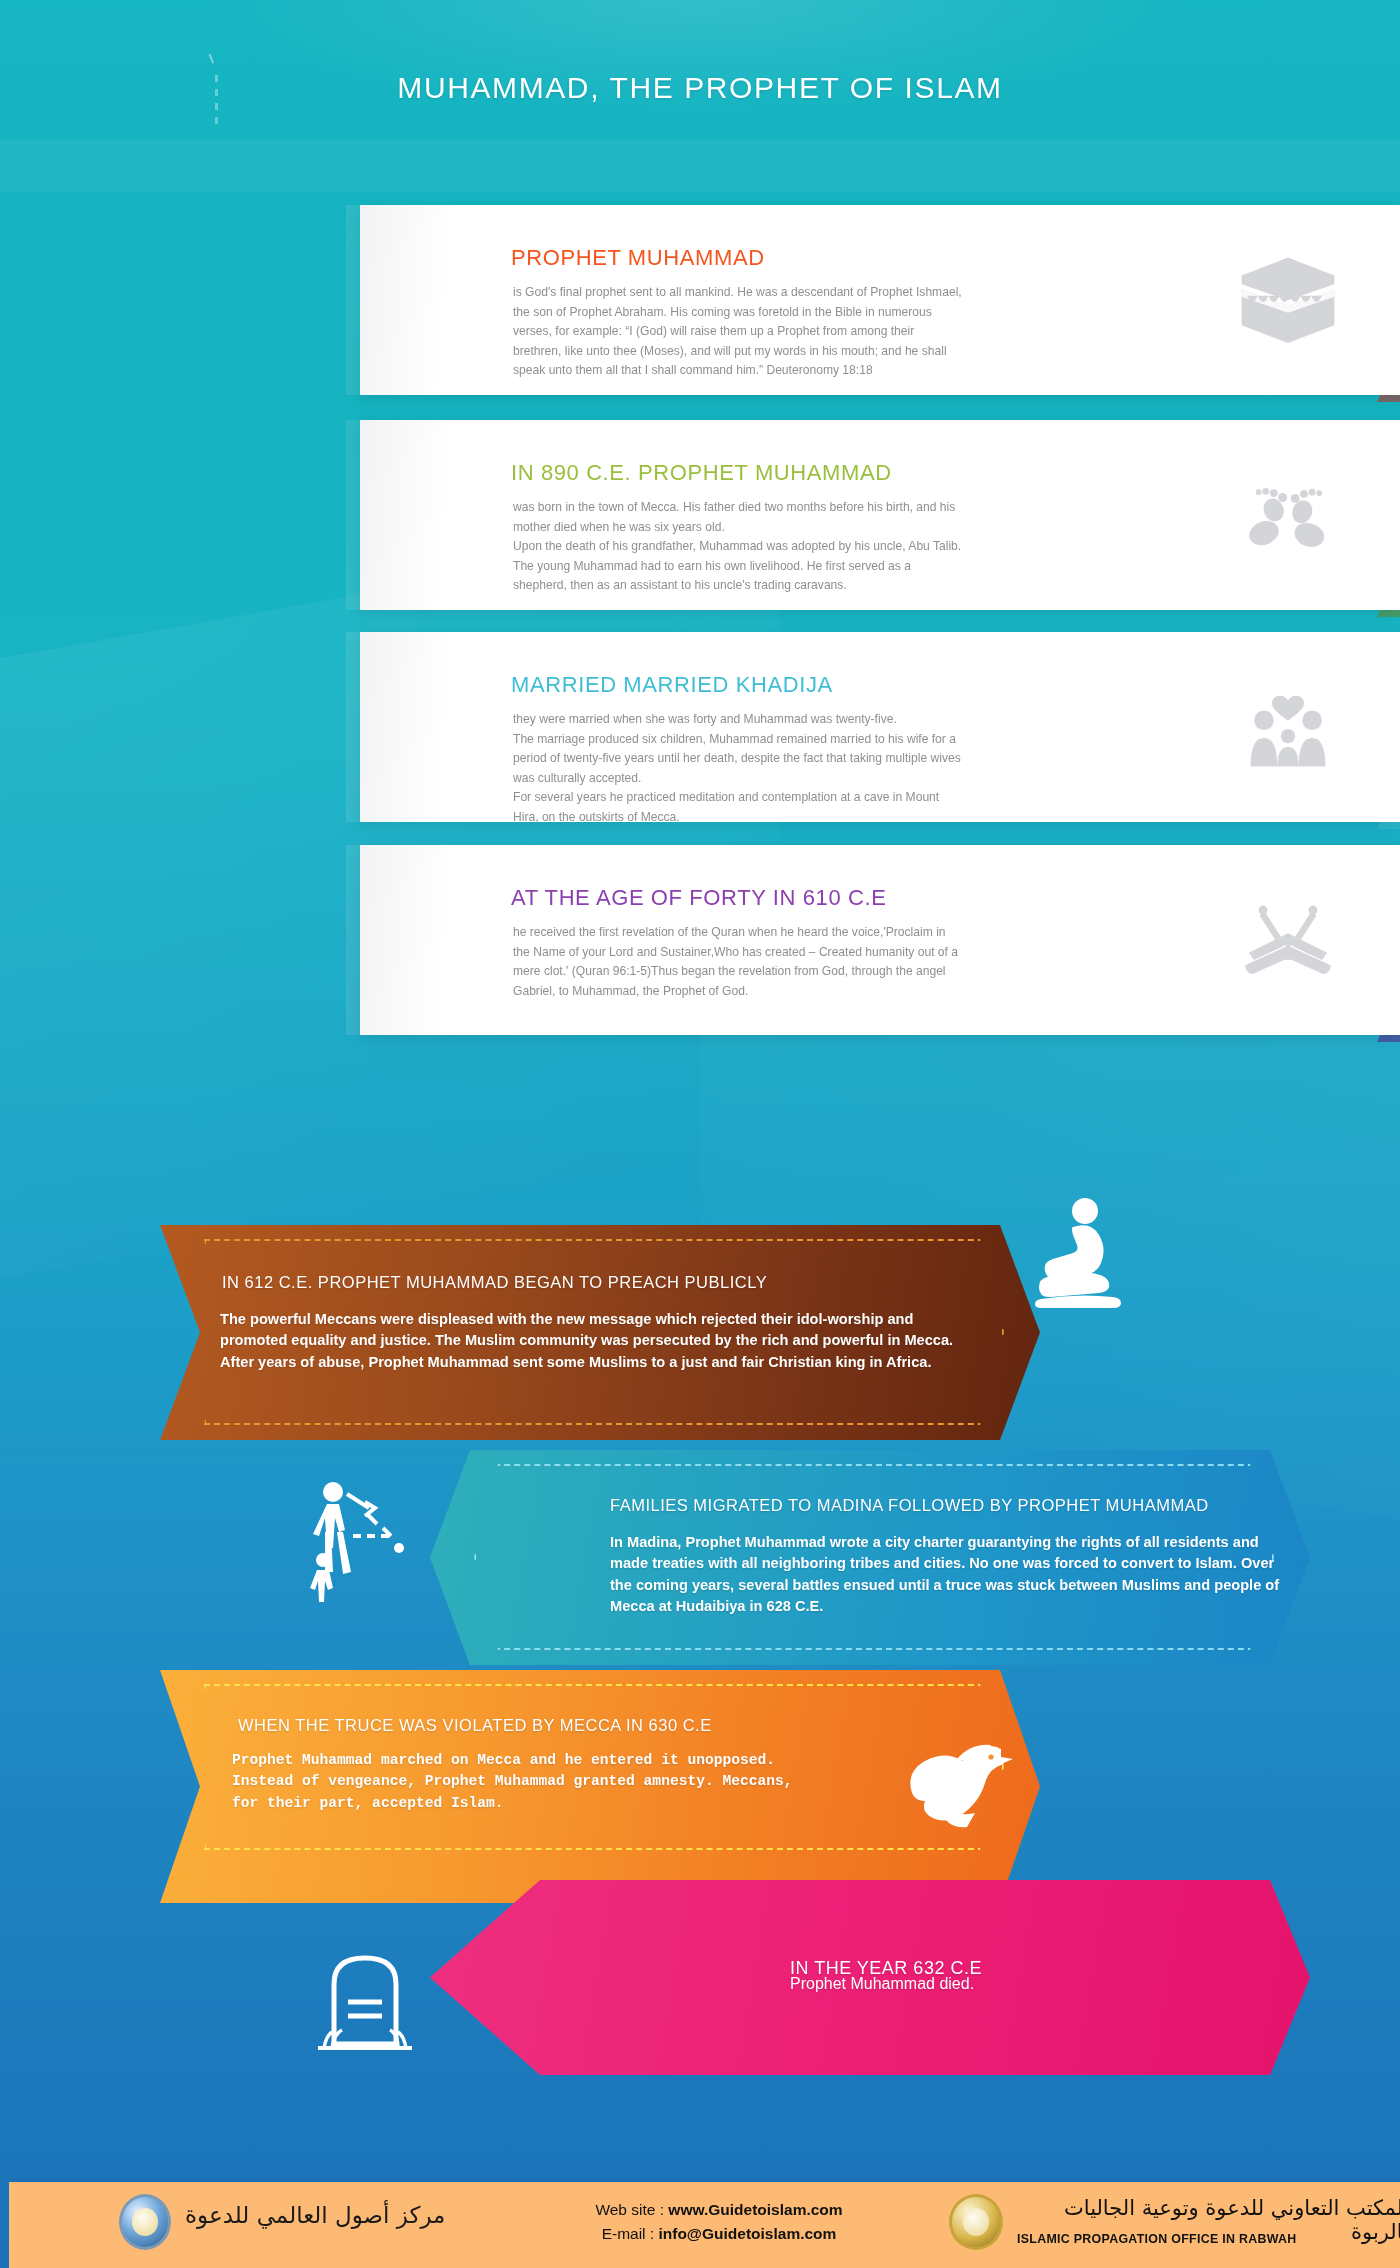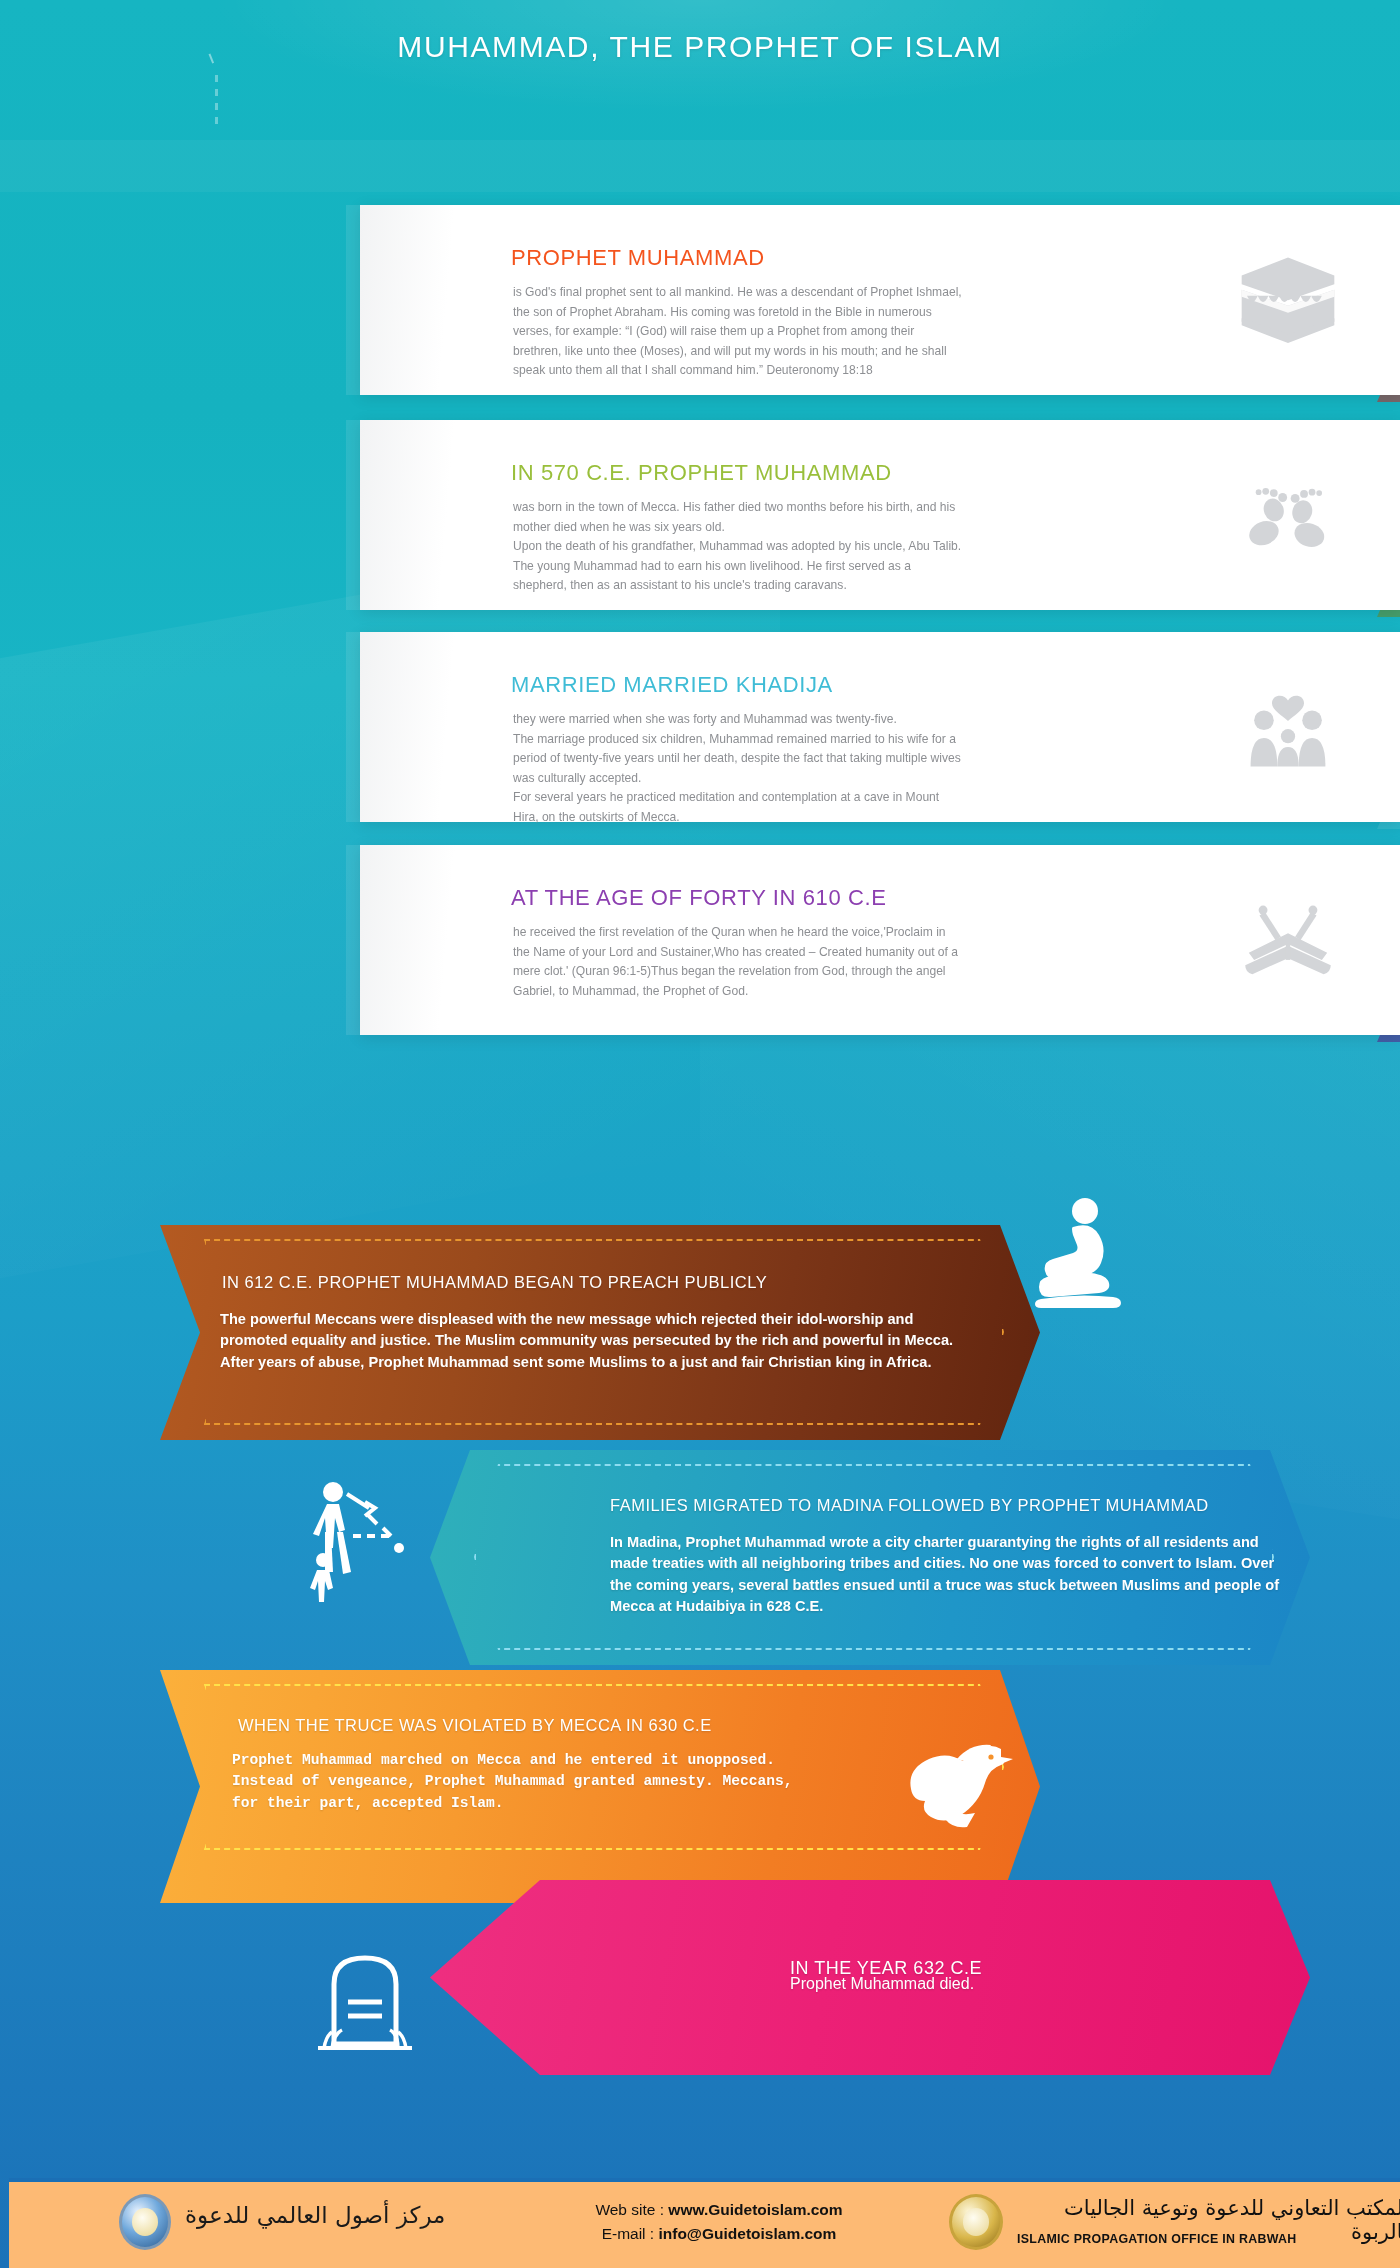--- a/index.html
+++ b/index.html
@@ -55,21 +55,21 @@
     transform: skewY(9deg);
     z-index: 1;
   }
 
   
   .header {
     position: absolute;
     left: 0; right: 0; top: 30px;
     height: 75px;
     z-index: 5;
-    display: flex; align-items: flex-start; justify-content: center;
+    display: flex; align-items: flex-end; justify-content: center;
   }
   .header-title {
     color: #ffffff;
     font-size: 30px;
     letter-spacing: 1.6px;
     font-weight: 400;
     text-shadow: 0 1px 3px rgba(0,0,0,0.12);
   }
   .header-dots {
     position: absolute;
@@ -274,21 +274,21 @@
   </div>
 
   <div class="card-wrap" style="left:360px; top:420px; width:1090px; height:190px;">
     <div class="notch"></div>
     <div class="chev" style="left:1010px; top:0; height:190px;">
       <div class="c-shadow" style="background:#6d8a22;"></div>
       <div class="c-main" style="background:linear-gradient(180deg,#9bc234,#7fa526);"></div>
     </div>
     <div class="card" style="left:0; top:0; width:1040px; height:190px;">
       <div class="card-inner">
-        <div class="card-title" style="color:#99bf3b;">IN 570 C.E. PROPHET MUHAMMAD</div>
+        <div class="card-title" style="color:#99bf3b;">IN 890 C.E. PROPHET MUHAMMAD</div>
         <div class="card-body" style="white-space:pre-line;">was born in the town of Mecca. His father died two months before his birth, and his mother died when he was six years old.
 Upon the death of his grandfather, Muhammad was adopted by his uncle, Abu Talib. The young Muhammad had to earn his own livelihood. He first served as a shepherd, then as an assistant to his uncle's trading caravans.</div>
         <div class="card-icon">
           <svg viewBox="0 0 120 110">
             <ellipse cx="33" cy="72" rx="17" ry="13" transform="rotate(-22 33 72)"></ellipse>
             <ellipse cx="44" cy="46" rx="11" ry="13" transform="rotate(-22 44 46)"></ellipse>
             <circle cx="54" cy="32" r="5"></circle>
               <circle cx="44" cy="27" r="4.4"></circle>
             <circle cx="35" cy="25" r="3.8"></circle>
               <circle cx="27" cy="26" r="3.2"></circle>

